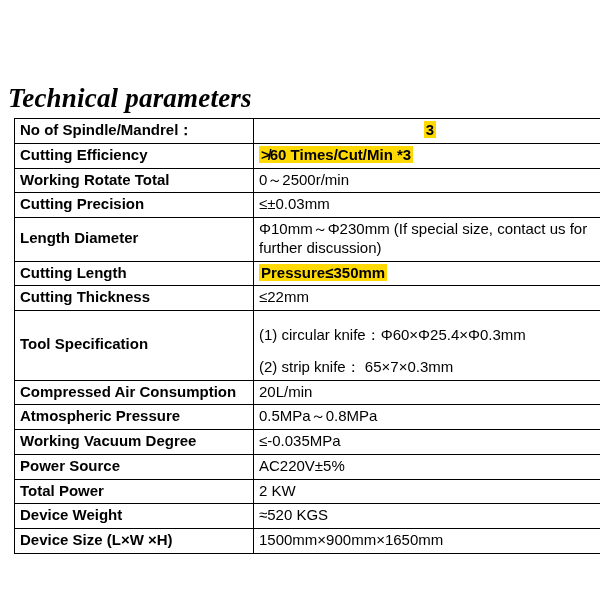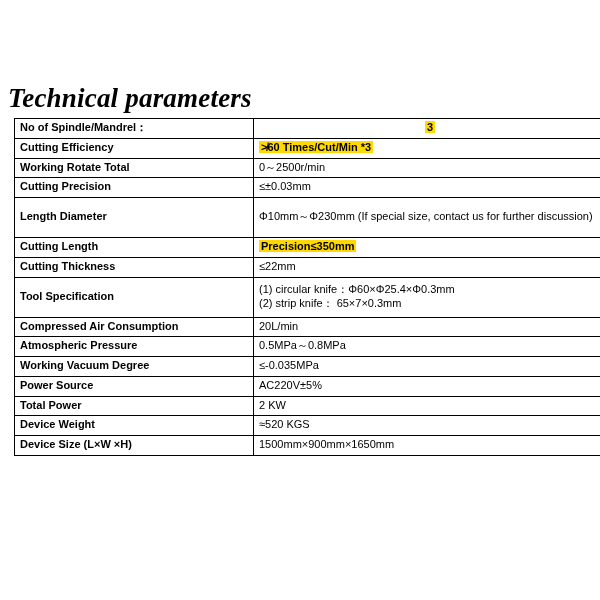--- a/index.html
+++ b/index.html
@@ -35,21 +35,21 @@
     position: absolute;
     left: 14px;
     top: 118px;
     width: 572px;
     border-collapse: collapse;
     table-layout: fixed;
   }
   .spec-table td {
     border: 1px solid #000000;
     padding: 2px 5px 3px 5px;
-    font-size: 11px;
+    font-size: 15px;
     font-weight: bold;
     color: #000000;
     vertical-align: middle;
     line-height: 1.25;
   }
   .spec-table td.label {
     width: 228px;
   }
   .spec-table td.value {
     width: 342px;
@@ -66,20 +66,21 @@
     text-align: center;
   }
   .multi {
     line-height: 1.35;
   }
   .row-tall td {
     height: 34px;
   }
   .sub {
     display: block;
+    margin-top: 13px;
   }
 </style>
 </head>
 <body>
 
 <div class="page">
 
   <div class="title">Technical parameters</div>
 
   <table class="spec-table">
@@ -99,21 +100,21 @@
       <tr>
         <td class="label">Cutting Precision</td>
         <td class="value">≤±0.03mm</td>
       </tr>
       <tr class="row-tall">
         <td class="label">Length Diameter</td>
         <td class="value multi">Φ10mm～Φ230mm (If special size, contact us for further discussion)</td>
       </tr>
       <tr>
         <td class="label">Cutting Length</td>
-        <td class="value bold"><span class="hl">Precision≤350mm</span></td>
+        <td class="value bold"><span class="hl">Pressure≤350mm</span></td>
       </tr>
       <tr>
         <td class="label">Cutting Thickness</td>
         <td class="value">≤22mm</td>
       </tr>
       <tr class="row-tall">
         <td class="label">Tool Specification</td>
         <td class="value multi">
           <span class="sub">(1) circular knife：Φ60×Φ25.4×Φ0.3mm</span>
           <span class="sub">(2) strip knife： 65×7×0.3mm</span>

